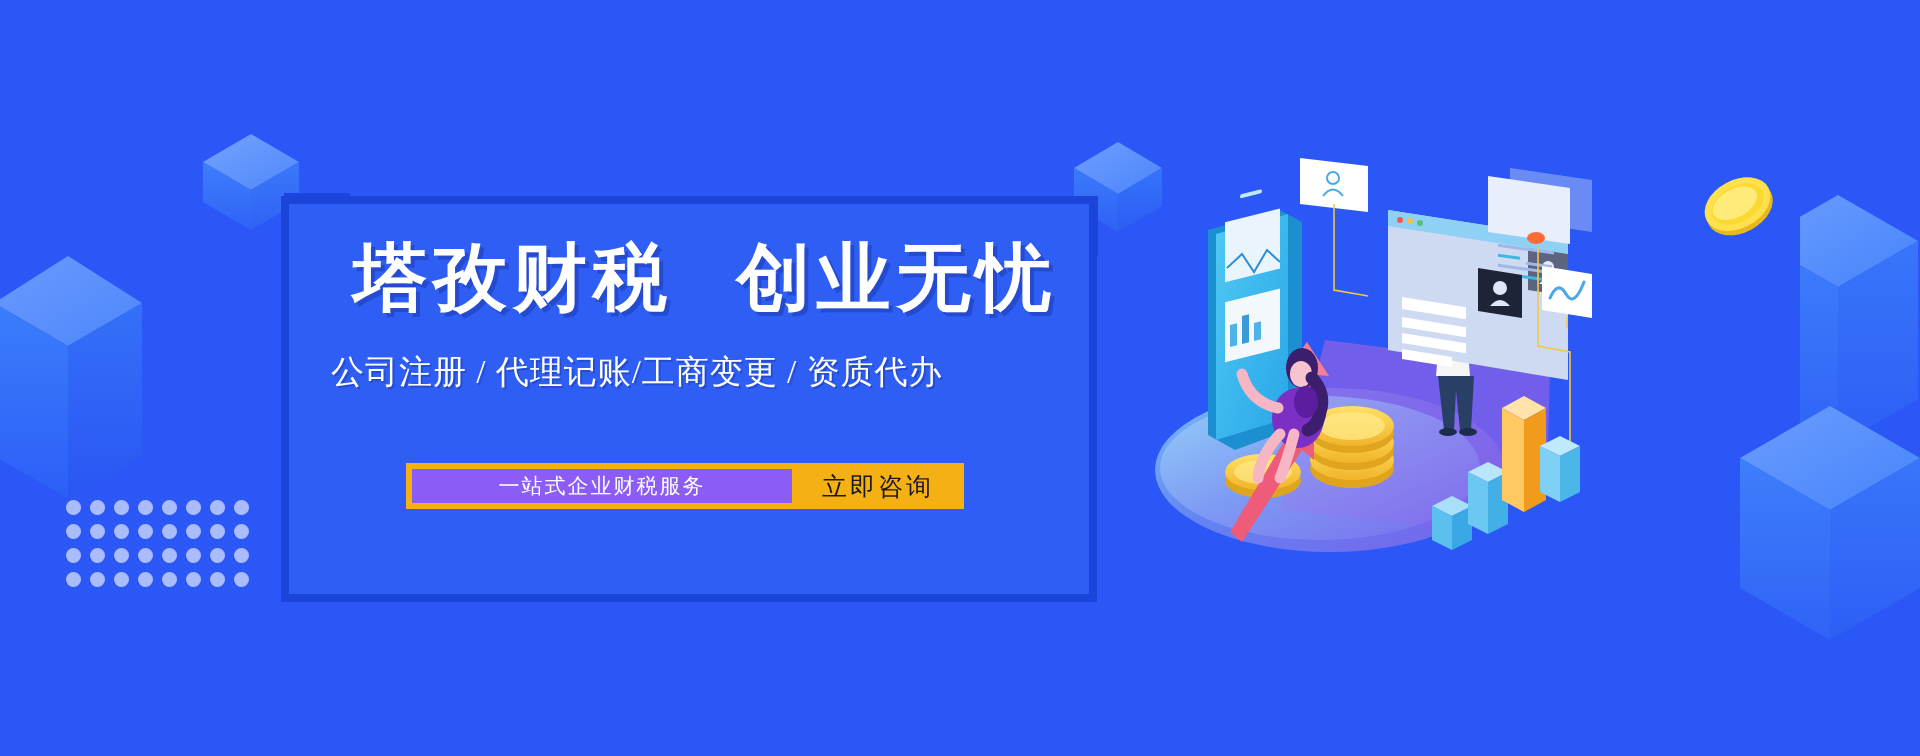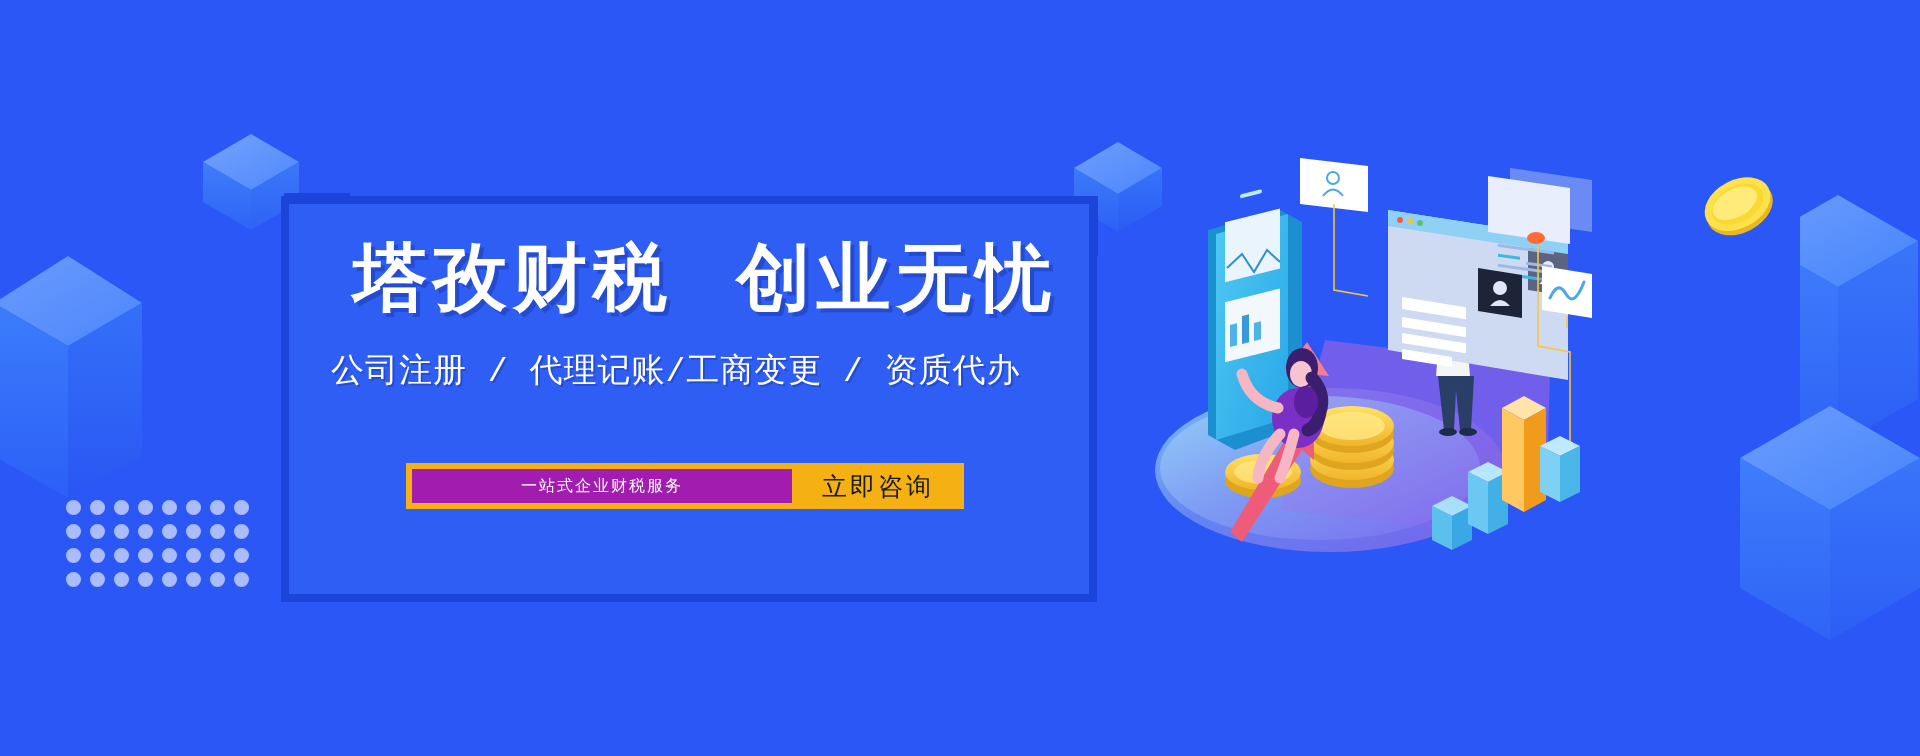--- a/index.html
+++ b/index.html
@@ -57,37 +57,37 @@
     margin-left:20px;
   }
 
   #subtitle {
     position:absolute; left:42px; top:152px;
     font-size:33px; line-height:1;
     letter-spacing:1px;
     color:#ffffff;
     white-space:pre;
     text-shadow:2px 2px 0 rgba(10,30,120,.28);
-    font-family:Liberation Mono, monospace;
+    font-family:Liberation Serif, serif;
   }
 
   
   #cta-bar {
     position:absolute;
     left:117px; top:259px;
     width:558px; height:46px;
     background:#f5b014;
     display:flex; align-items:center;
   }
   #cta-tagline {
     margin-left:6px;
     width:380px; height:34px;
-    background:#a21caf;
+    background:#8b5cf6;
     color:#ffffff;
-    font-size:16px; letter-spacing:2px;
+    font-size:21px; letter-spacing:2px;
     display:flex; align-items:center; justify-content:center;
     white-space:pre;
     font-family:"DejaVu Sans","Liberation Sans",sans-serif;
   }
   #cta-button {
     flex:1; height:42px;
     color:#1a1a1a;
     font-size:25px; letter-spacing:3px;
     display:flex; align-items:center; justify-content:center;
     white-space:pre;

